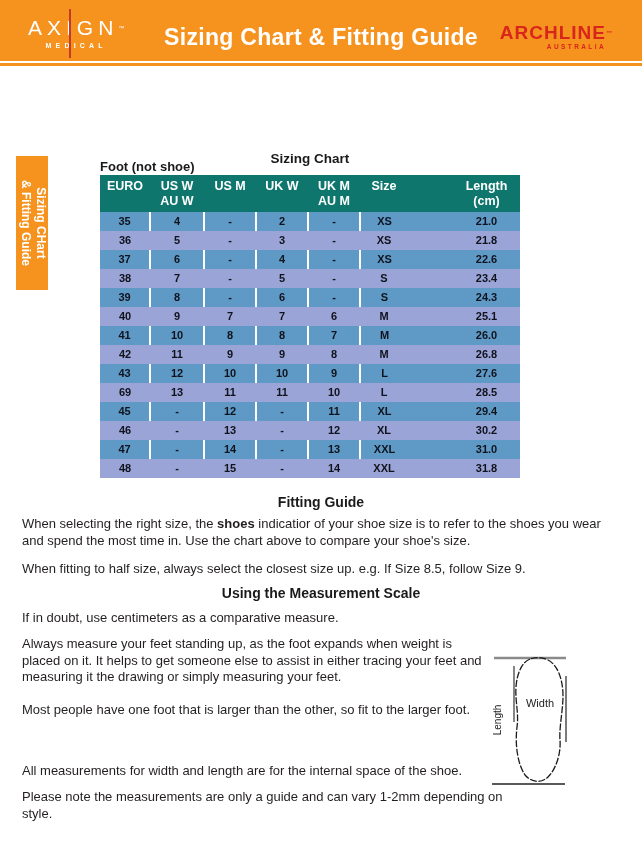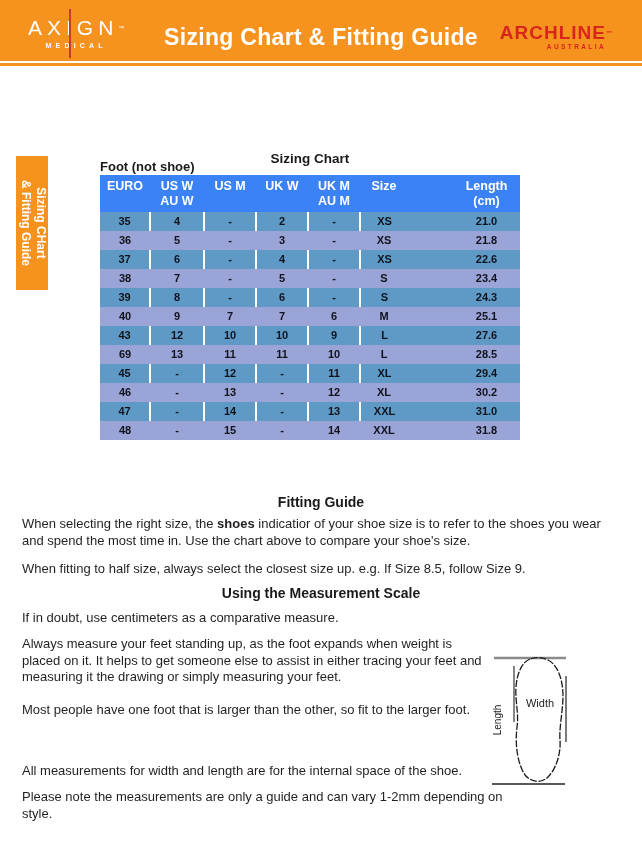--- a/index.html
+++ b/index.html
@@ -34,21 +34,21 @@
                     white-space:nowrap; }
 
   
   .chart-title { position:absolute; left:100px; top:151px; width:420px; text-align:center;
                  font-size:13.5px; font-weight:bold; color:#1a1a1a; }
   .chart-note  { position:absolute; left:100px; top:159px; width:420px; text-align:left;
                  font-size:13px; font-weight:bold; color:#1a1a1a; }
 
   .sizing-table { position:absolute; left:100px; top:175px; width:420px;
                   border-collapse:collapse; table-layout:fixed; }
-  .sizing-table th { background:#3b82f6; color:#ffffff; font-size:12.5px; font-weight:bold;
+  .sizing-table th { background:#0f766e; color:#ffffff; font-size:12.5px; font-weight:bold;
                      vertical-align:top; padding-top:4px; height:37px; line-height:14.5px; text-align:center; }
   .sizing-table td { height:19px; line-height:19px; padding:0; text-align:center;
                      font-size:11px; font-weight:bold; color:#10131c; }
   .sizing-table tbody tr:nth-child(odd)  { background:#5F9AC7; }
   .sizing-table tbody tr:nth-child(even) { background:#9AA4D6; }
   .sizing-table tbody tr:nth-child(odd) td:nth-child(-n+5) { border-right:2px solid #ffffff; }
   .sizing-table th:last-child, .sizing-table td:last-child { padding-left:45px; }
 
   
   .h-center { position:absolute; left:0; width:642px; text-align:center;
@@ -189,20 +189,38 @@
         <tr>
           <td>40</td>
           <td>9</td>
           <td>7</td>
           <td>7</td>
           <td>6</td>
           <td>M</td>
           <td>25.1</td>
         </tr>
         <tr>
+          <td>41</td>
+          <td>10</td>
+          <td>8</td>
+          <td>8</td>
+          <td>7</td>
+          <td>M</td>
+          <td>26.0</td>
+        </tr>
+        <tr>
+          <td>42</td>
+          <td>11</td>
+          <td>9</td>
+          <td>9</td>
+          <td>8</td>
+          <td>M</td>
+          <td>26.8</td>
+        </tr>
+        <tr>
           <td>43</td>
           <td>12</td>
           <td>10</td>
           <td>10</td>
           <td>9</td>
           <td>L</td>
           <td>27.6</td>
         </tr>
         <tr>
           <td>69</td>

